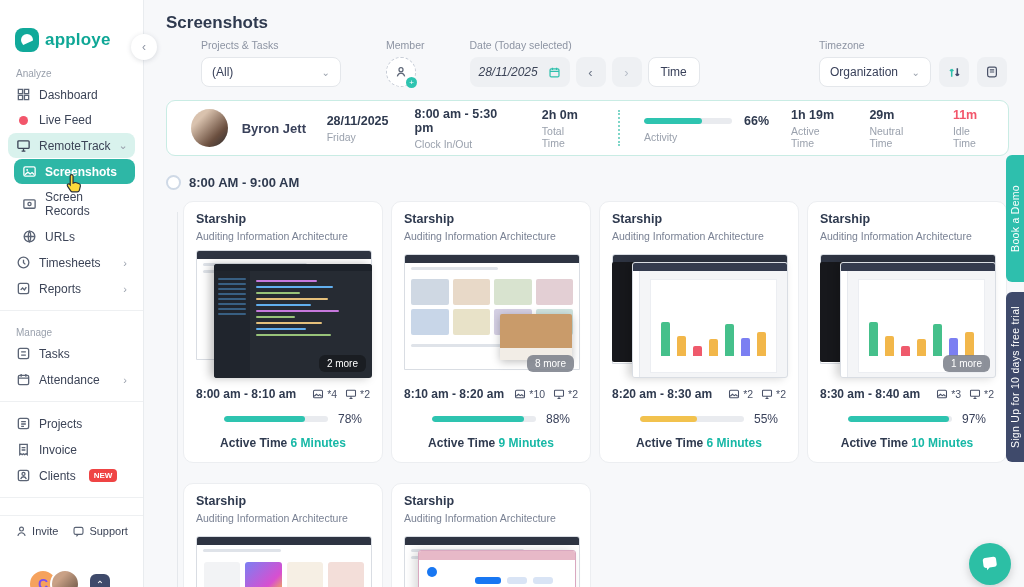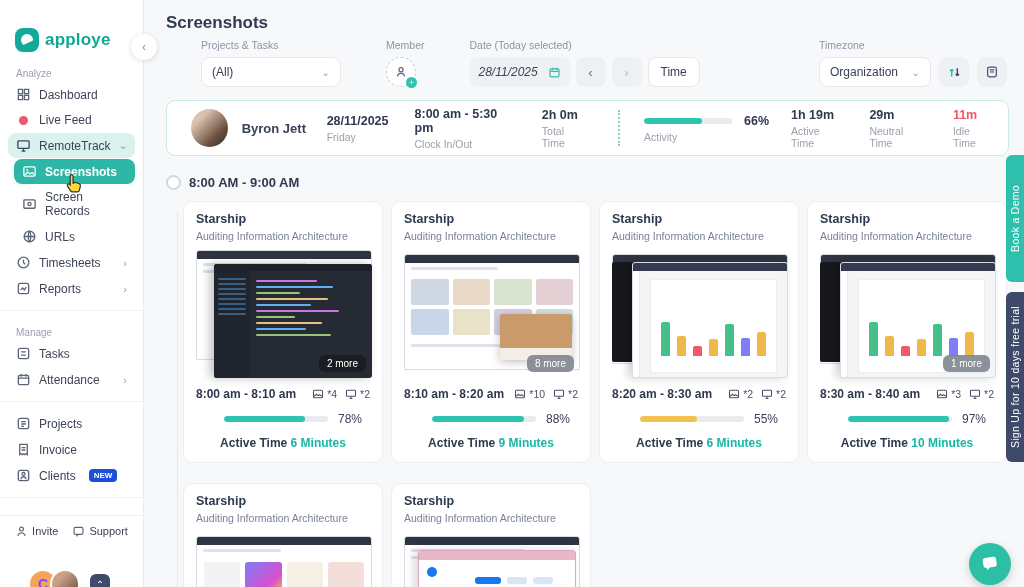--- a/index.html
+++ b/index.html
@@ -14,21 +14,21 @@
   .logo-text { font-size:17px; font-weight:bold; color:#0fa796; letter-spacing:.2px; }
   .side-label { margin:16px 0 3px 16px; font-size:10px; color:#9aa1ad; }
   .side-item { display:flex; align-items:center; gap:8px; margin:1px 8px; padding:5px 8px; border-radius:8px; font-size:12px; color:#3c4457; cursor:default; }
   .side-item svg { flex:0 0 auto; }
   .side-item .chev { margin-left:auto; color:#9aa1ad; font-size:11px; }
   .side-item.pill-light { background:#d9f2ed; }
   .side-item.pill-active { background:#2eb7a6; color:#fff; font-weight:bold; }
   .side-item.sub { margin-left:14px; }
   .dot-red { width:9px; height:9px; border-radius:50%; background:#f2566b; margin:0 3px; }
   .side-div { height:1px; background:#eef0f2; margin:9px 0; }
-  .new-badge { background:#1d4ed8; color:#fff; font-size:8px; font-weight:bold; border-radius:4px; padding:2px 5px; margin-left:5px; }
+  .new-badge { background:#ef4444; color:#fff; font-size:8px; font-weight:bold; border-radius:4px; padding:2px 5px; margin-left:5px; }
   .side-footer { position:absolute; left:0; bottom:40px; width:100%; border-top:1px solid #eef0f2; display:flex; justify-content:center; gap:14px; padding:9px 0; font-size:11px; color:#3c4457; background:#fff; }
   .side-footer .f-item { display:flex; gap:4px; }
   .avatars-row { position:absolute; left:28px; bottom:-12px; display:flex; align-items:center; }
   .av-circle { width:30px; height:30px; border-radius:50%; border:2px solid #fff; }
   .av-brand { background:#f5a25d; color:#7a4ff0; font-weight:bold; font-size:14px; display:flex; align-items:center; justify-content:center; }
   .av-photo { background:linear-gradient(135deg,#c9a186 30%,#5d4a3c); margin-left:-8px; }
   .av-toggle { width:20px; height:20px; border-radius:6px; background:#3f4a6b; color:#fff; font-size:10px; display:flex; align-items:center; justify-content:center; margin-left:10px; }
   .collapse-btn { position:absolute; left:131px; top:34px; width:26px; height:26px; border-radius:50%; background:#fff; box-shadow:0 1px 5px rgba(60,70,90,.18); color:#8d94a3; font-size:12px; display:flex; align-items:center; justify-content:center; z-index:8; }
   .cursor-hand { position:absolute; left:62px; top:172px; z-index:30; }
 

